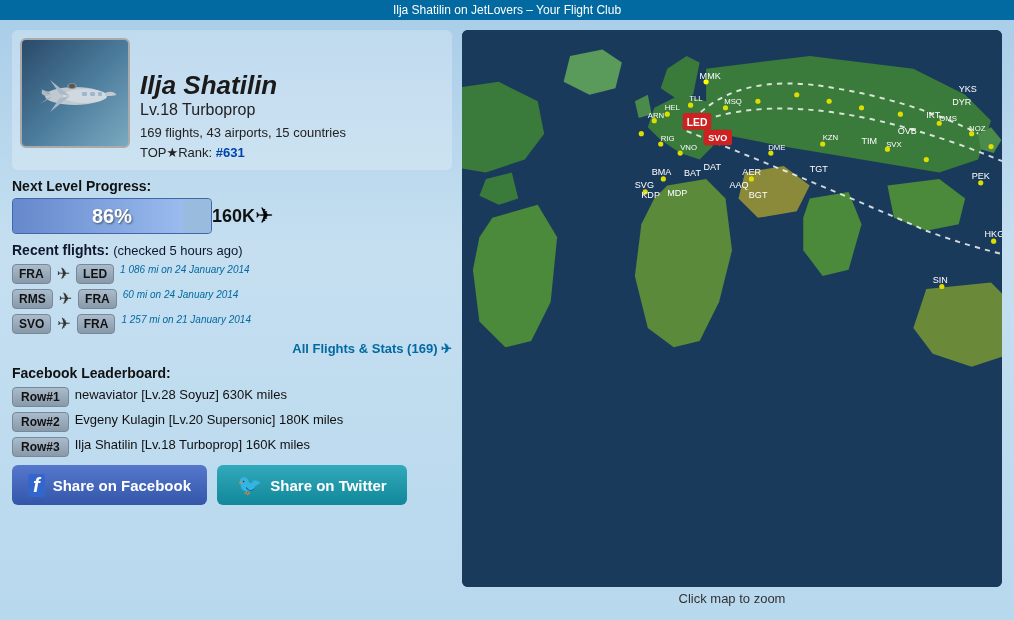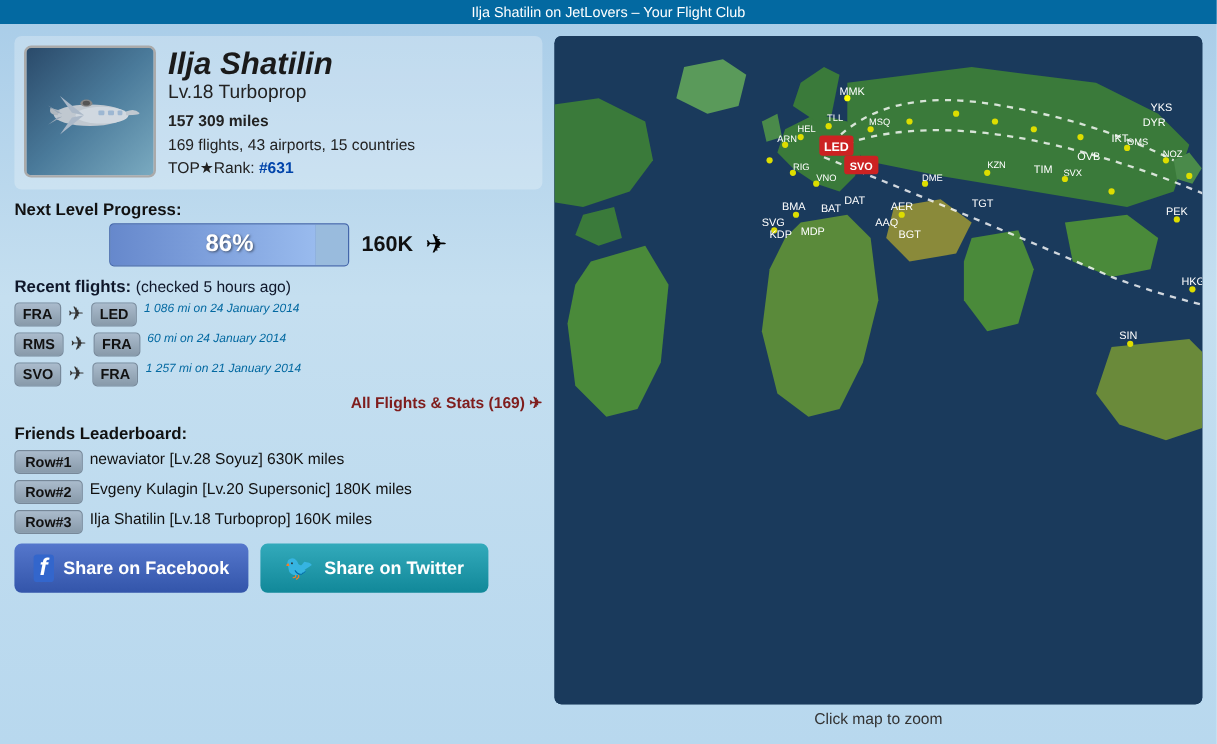--- a/index.html
+++ b/index.html
@@ -62,20 +62,21 @@
     }
 
     
     .plane-svg {
       width: 90px;
       height: 70px;
     }
 
     #profile-info {
       flex: 1;
+      margin-top: 32px;
     }
 
     #player-name {
       font-size: 26px;
       font-weight: bold;
       color: #1a1a1a;
       font-style: italic;
     }
 
     #player-level {
@@ -150,22 +151,20 @@
     #next-level-label {
       font-size: 14px;
       font-weight: bold;
       color: #111;
       margin-bottom: 4px;
     }
 
     #progress-row {
       display: flex;
       align-items: center;
-      gap: 10px;
-      justify-content: center;
     }
 
     #progress-bar-container {
       width: 200px;
       height: 36px;
       background: linear-gradient(90deg, #5577bb, #7799cc);
       border-radius: 4px;
       display: flex;
       align-items: center;
       justify-content: center;
@@ -255,21 +254,21 @@
     }
 
     #all-flights-row {
       text-align: right;
       margin-top: 4px;
     }
 
     #all-flights-link {
       font-size: 13px;
       font-weight: bold;
-      color: #7f1d1d;
+      color: #0369a1;
       text-decoration: none;
     }
 
     
     #friends-section {
       margin-top: 4px;
     }
 
     #friends-title {
       font-size: 14px;
@@ -400,21 +399,20 @@
 
           <rect x="52" y="34" width="5" height="4" rx="1" fill="#88aacc" opacity="0.7"></rect>
           <rect x="60" y="34" width="5" height="4" rx="1" fill="#88aacc" opacity="0.7"></rect>
           <rect x="68" y="34" width="4" height="4" rx="1" fill="#88aacc" opacity="0.7"></rect>
         </svg>
       </div>
       <div id="profile-info">
         <div id="player-name">Ilja Shatilin</div>
         <div id="player-level">Lv.18 Turboprop</div>
         <div id="player-stats">
-          <div class="miles">157 309 miles</div>
           <div>169 flights, 43 airports, 15 countries</div>
           <div class="rank">
             <span>TOP★Rank:</span>
             <a href="#">#631</a>
           </div>
         </div>
       </div>
     </div>
 
     <div id="next-level-section">
@@ -460,21 +458,21 @@
       </div>
       <div id="all-flights-row">
         <a href="#" id="all-flights-link">
           <span>All Flights &amp; Stats (169)</span>
           <span>✈</span>
         </a>
       </div>
     </div>
 
     <div id="friends-section">
-      <div id="friends-title">Friends Leaderboard:</div>
+      <div id="friends-title">Facebook Leaderboard:</div>
 
       <div class="friend-row">
         <span class="rank-badge">Row#1</span>
         <span class="friend-info">newaviator [Lv.28 Soyuz] 630K miles</span>
       </div>
 
       <div class="friend-row">
         <span class="rank-badge">Row#2</span>
         <span class="friend-info">Evgeny Kulagin [Lv.20 Supersonic] 180K miles</span>
       </div>

